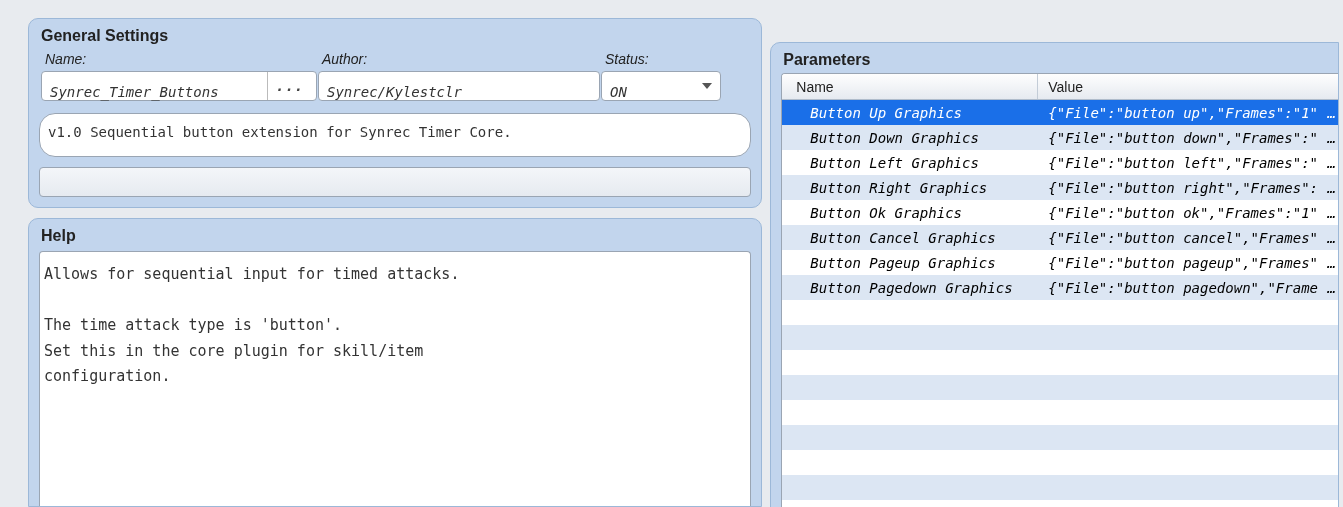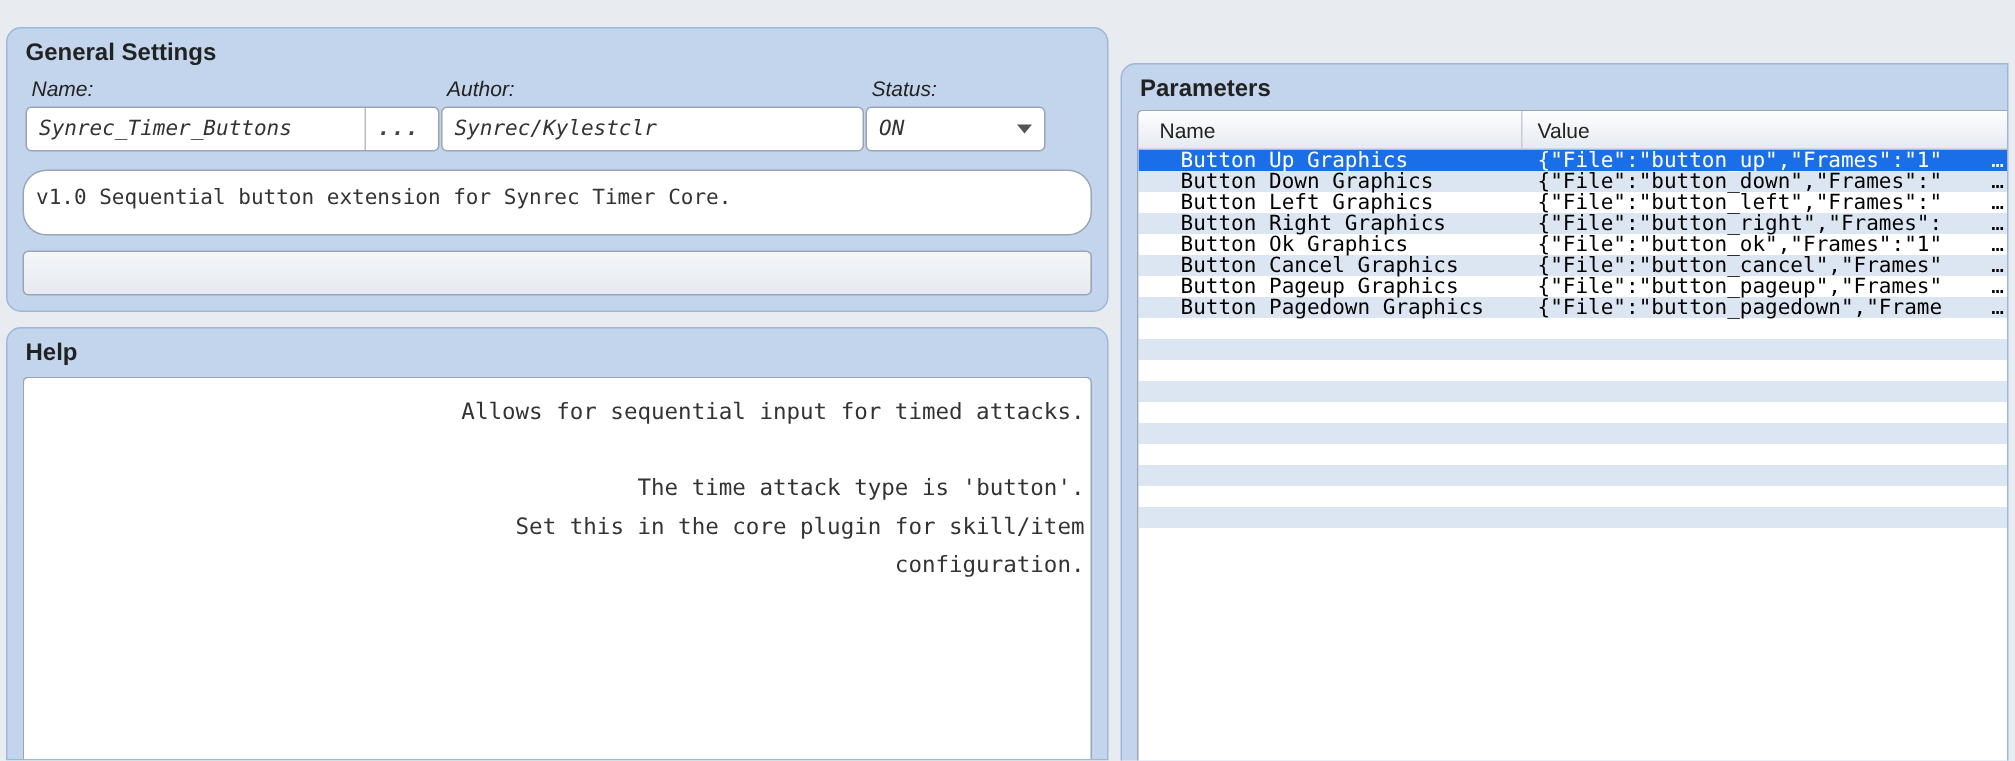--- a/index.html
+++ b/index.html
@@ -18,20 +18,21 @@
     height: 100%;
     gap: 8px;
     padding: 0 4px;
   }
   .left-col {
     width: 735px;
     display: flex;
     flex-direction: column;
     gap: 10px;
     padding-top: 18px;
+    margin-left: 24px;
   }
   .right-col {
     flex: 1;
     padding-top: 18px;
   }
   .panel {
     background: #c2d5ed;
     border: 1px solid #9cb8d8;
     border-radius: 10px;
     padding: 4px 10px 10px 10px;
@@ -53,21 +54,21 @@
     font-size: 14px;
     color: #222;
     padding: 0 0 4px 4px;
   }
   .input-like {
     background: #fff;
     border: 1px solid #9aa5b3;
     border-radius: 4px;
     height: 30px;
     display: flex;
-    align-items: center;
+    align-items: flex-end;
     padding: 0 8px;
     font-family: "DejaVu Sans Mono", Consolas, monospace;
     font-size: 14px;
     color: #333;
   }
   .name-field { width: 276px; justify-content: space-between; }
   .name-field .dots {
     padding: 0 4px;
     color: #444;
     letter-spacing: 1px;
@@ -123,21 +124,20 @@
     border: 1px solid #9aa5b3;
     border-bottom: none;
     border-radius: 4px 4px 0 0;
     flex: 1;
     padding: 10px 4px;
     font-family: "DejaVu Sans Mono", Consolas, monospace;
     font-size: 15px;
     line-height: 1.7;
     color: #333;
     white-space: pre-wrap;
-    text-align: right;
   }
   
   .params-panel {
     background: #c2d5ed;
     border: 1px solid #9cb8d8;
     border-radius: 10px 0 0 0;
     padding: 4px 0 0 10px;
     height: 100%;
     display: flex;
     flex-direction: column;
@@ -171,22 +171,23 @@
     display: flex;
     align-items: center;
   }
   .th-value {
     flex: 1;
     padding-left: 10px;
   }
   .tbody { font-family: "DejaVu Sans Mono", Consolas, monospace; font-size: 14px; }
   .trow {
     display: flex;
-    height: 14px;
-    align-items: center;
+    height: 25px;
+    align-items: center;
+    font-style: italic;
   }
   .trow.stripe-even { background: #dce6f3; }
   .trow.stripe-odd { background: #fff; }
   .trow.selected { background: #1a6fe8; color: #fff; }
   .td-name { width: 256px; padding-left: 28px; white-space: nowrap; overflow: hidden; }
   .td-value { flex: 1; padding-left: 10px; white-space: nowrap; overflow: hidden; position: relative; padding-right: 20px;}
   .td-value .ellips { position: absolute; right: 2px; top: 0; }
 </style>
 </head>
 <body>

